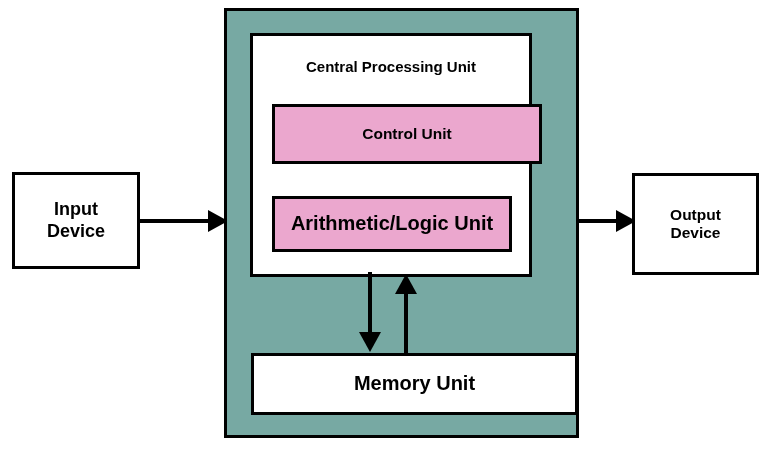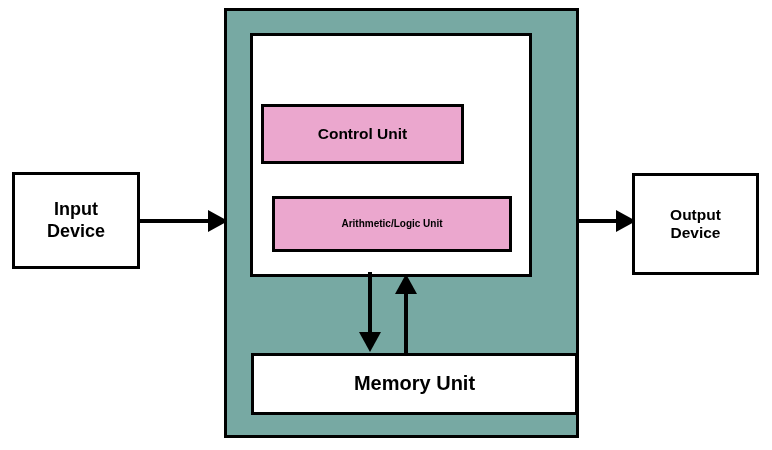--- a/index.html
+++ b/index.html
@@ -66,29 +66,29 @@
   #cpu-label {
     position: absolute;
     left: 0; right: 0; top: 22px;
     text-align: center;
     font-size: 15px;
     font-weight: bold;
     color: #000000;
   }
 
   #control-unit {
-    left: 8px; top: 68px;           
-    width: 203px; height: 60px;
+    left: 19px; top: 68px;           
+    width: 270px; height: 60px;
     font-size: 15.5px;
   }
 
   #alu-unit {
     left: 19px; top: 160px;          
     width: 240px; height: 56px;
-    font-size: 10px;
+    font-size: 20px;
   }
 
   #memory-unit {
     left: 24px; top: 342px;          
     width: 327px; height: 62px;
     font-size: 20px;
   }
 
   
   .arrow-svg {
@@ -123,20 +123,21 @@
 
   <svg class="arrow-svg" id="arrow-input-to-system" viewBox="0 0 90 38">
     <line class="arrow-line" x1="0" y1="19" x2="74" y2="19"></line>
     <polygon class="arrow-head" points="70,8 90,19 70,30"></polygon>
   </svg>
 
   <div class="box box-teal" id="system-unit">
 
     <div class="box box-white" id="cpu-box">
 
+      <div id="cpu-label">Central Processing Unit</div>
 
       <div class="box box-pink" id="control-unit">
         <span>Control Unit</span>
       </div>
 
       <div class="box box-pink" id="alu-unit">
         <span>Arithmetic/Logic Unit</span>
       </div>
     </div>
 

